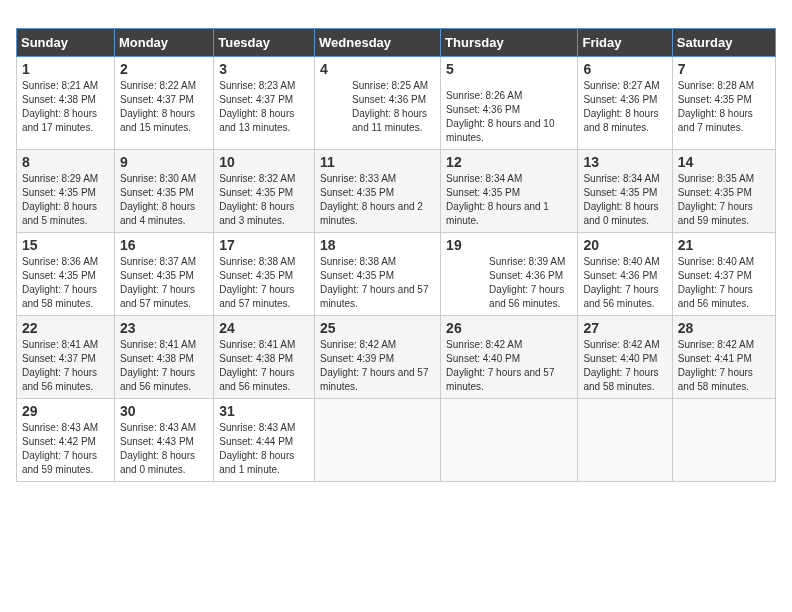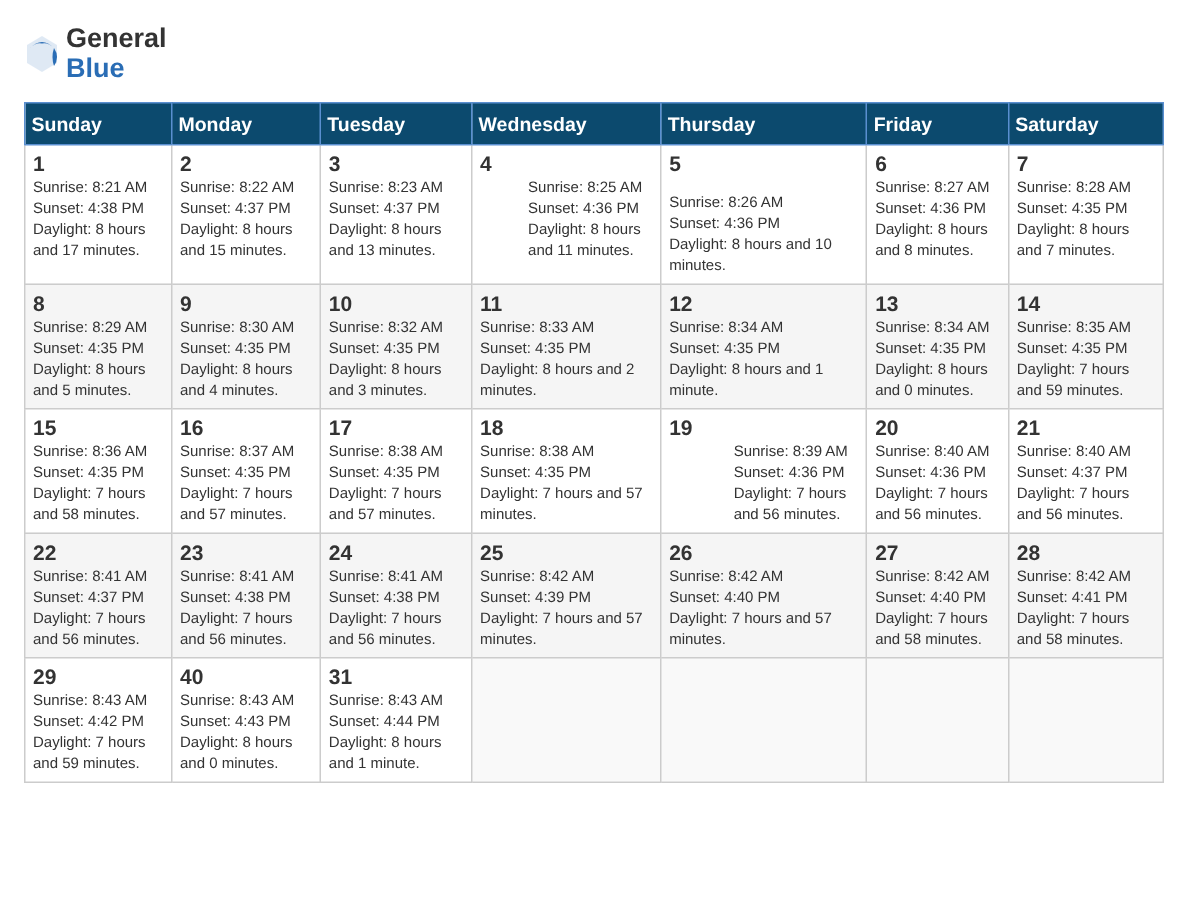--- a/index.html
+++ b/index.html
@@ -44,21 +44,21 @@
     .location {
       font-size: 14px;
       color: #444;
     }
     .calendar-table {
       width: 100%;
       border-collapse: collapse;
       font-size: 11px;
     }
     .calendar-table th {
-      background: #0c4a6e;
+      background: #404040;
       color: #fff;
       padding: 6px 4px;
       text-align: left;
       font-size: 13px;
       font-weight: bold;
       border: 1px solid #5a8fd0;
     }
     .calendar-table td {
       border: 1px solid #ccc;
       padding: 4px 5px;
@@ -83,31 +83,20 @@
       color: #333;
     }
     .empty-cell {
       background: #f9f9f9 !important;
     }
   </style>
 </head>
 <body>
 
 <div class="header">
-  <div class="logo">
-    <svg class="logo-icon" viewBox="0 0 24 28" xmlns="http://www.w3.org/2000/svg">
-      <polygon points="12,2 22,8 22,20 12,26 2,20 2,8" fill="#2a6db5" opacity="0.15"></polygon>
-      <path d="M4 10 Q12 2 20 10 Q16 6 12 7 Q8 6 4 10Z" fill="#2a6db5"></path>
-      <path d="M20 10 Q24 16 20 22 Q18 16 20 10Z" fill="#2a6db5"></path>
-    </svg>
-    <div class="logo-text">
-      <span class="general">General</span>
-      <span class="blue">Blue</span>
-    </div>
-  </div>
 </div>
 
 <table class="calendar-table">
   <thead>
     <tr>
     <th>Sunday</th>
         <th>Monday</th>
         <th>Tuesday</th>
         <th>Wednesday</th>
         <th>Thursday</th>
@@ -293,21 +282,21 @@
         </td>
       </tr>
       <tr>
         <td>
           <span class="day-num">29</span>
           <div class="day-info" style="white-space: pre-line;">Sunrise: 8:43 AM
 Sunset: 4:42 PM
 Daylight: 7 hours and 59 minutes.</div>
         </td>
         <td>
-          <span class="day-num">40</span>
+          <span class="day-num">30</span>
           <div class="day-info" style="white-space: pre-line;">Sunrise: 8:43 AM
 Sunset: 4:43 PM
 Daylight: 8 hours and 0 minutes.</div>
         </td>
         <td>
           <span class="day-num">31</span>
           <div class="day-info" style="white-space: pre-line;">Sunrise: 8:43 AM
 Sunset: 4:44 PM
 Daylight: 8 hours and 1 minute.</div>
         </td>

